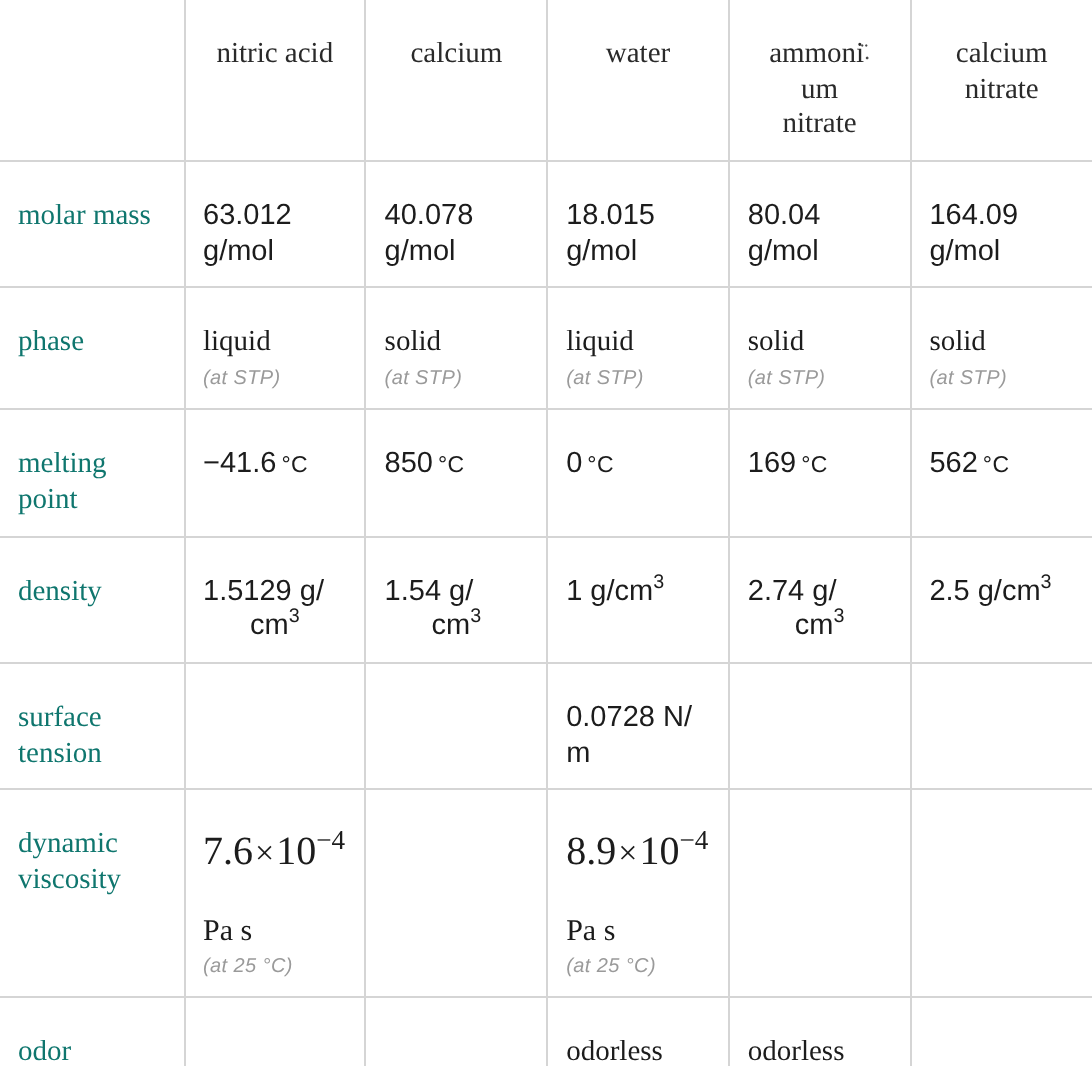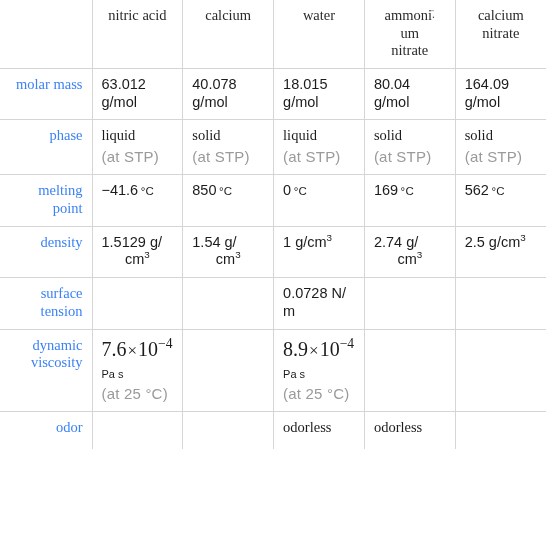--- a/index.html
+++ b/index.html
@@ -18,21 +18,21 @@
     width: 546px;
     border-collapse: collapse;
     table-layout: fixed;
   }
   #props-table col.c-label { width: 92px; }
   #props-table col.c-data  { width: 90.8px; }
 
   #props-table td {
     border: 1px solid #d5d5d5;
     border-left: none;
-    padding: 7px 9px 8px 9px;
+    padding: 19px 9px 8px 9px;
     vertical-align: top;
     line-height: 1.22;
     font-size: 14.5px;
     height: 38px;
     box-sizing: border-box;
   }
   #props-table tr td:first-child { border-left: none; }
   #props-table tr:first-child td { border-top: none; }
   #props-table tr:last-child td { border-bottom: none; }
   #props-table td:last-child { border-right: none; }
@@ -45,64 +45,64 @@
     color: #2a2a2a;
     height: 68px;
     padding-top: 12px;
   }
   .hdr-cell.blank { border-top: none; }
 
   
   .row-label {
     font-family: "Liberation Serif", serif;
     font-size: 15px;
-    color: #3b82f6;
+    color: #0f766e;
     line-height: 1.2;
-    text-align: right;
   }
 
   
   .val {
     font-family: "Liberation Sans", sans-serif;
     font-size: 14px;
     color: #1c1c1c;
     word-wrap: break-word;
   }
   .val.serif {
     font-family: "Liberation Serif", serif;
     font-size: 15px;
   }
   .unit-deg {
     font-size: 11.5px;
     letter-spacing: 0.2px;
   }
   .note {
     display: block;
     font-family: "Liberation Sans", sans-serif;
-    font-size: 15px;
+    font-size: 10px;
     color: #9a9a9a;
     margin-top: 3px;
     letter-spacing: 0.2px;
+    font-style: italic;
   }
   .sup {
     font-size: 0.68em;
     vertical-align: super;
     line-height: 0;
   }
   .wrapbreak { display: block; text-align: center; }
   .sci {
     font-family: "Liberation Serif", serif;
     font-size: 20px;
   }
   .sci .times { font-size: 0.85em; padding: 0 1px; }
   .pa {
     display: block;
-    font-family: Liberation Sans, sans-serif;
-    font-size: 11px;
-    margin-top: 7px;
+    font-family: Liberation Serif, serif;
+    font-size: 15px;
+    margin-top: 18px;
   }
   .hyphen-artifact {
     color: #4a4a4a;
     font-size: 0.8em;
     vertical-align: 0.15em;
   }
 </style>
 </head>
 <body>
 

